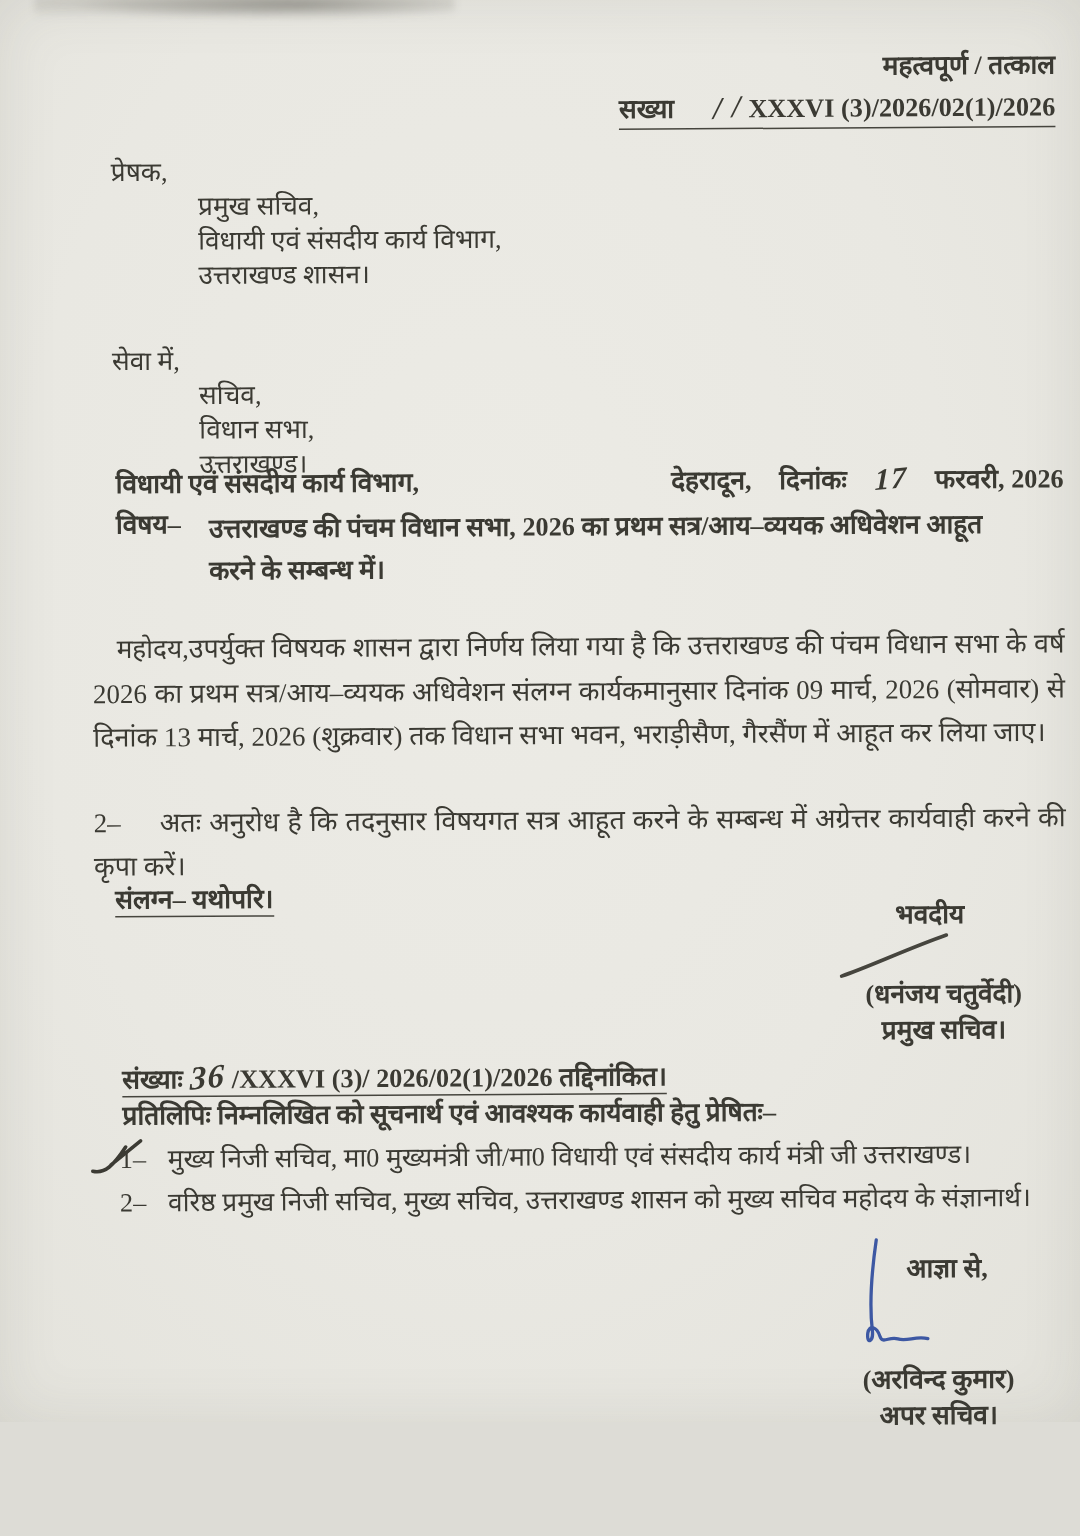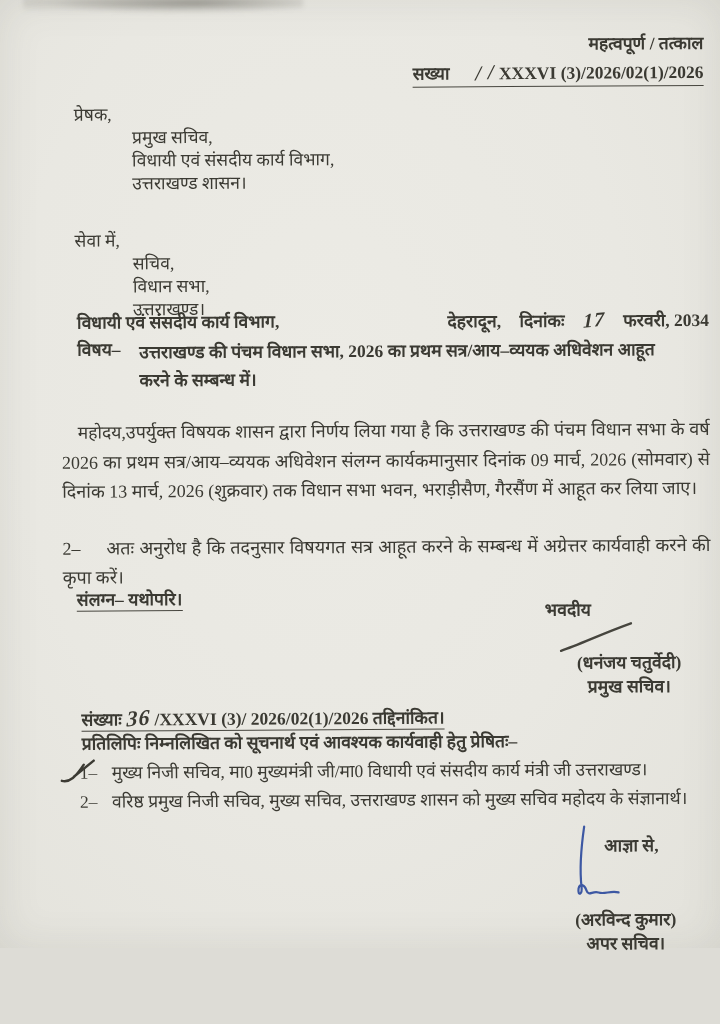--- a/index.html
+++ b/index.html
@@ -39,21 +39,21 @@
   .dateline { top:310px; left:78px; right:10px; display:flex; justify-content:space-between; }
   .dateline .place-date span { margin-left:14px; }
   .subject { top:337px; left:78px; width:612px; display:flex; }
   .subject .lbl { flex:0 0 62px; }
   .subject .txt { flex:1; line-height:28px; }
   .salutation { top:420px; left:78px; }
   .para1 { top:417px; left:62px; width:648px; font-size:18px; line-height:29.5px; text-align:justify; text-indent:64px; }
   .para2 { top:533px; left:62px; width:648px; font-size:18px; line-height:29px; text-align:justify; }
   .para2 .num { margin-right:26px; }
   .enclosure { top:587px; left:76px;text-align:center; }
-  .closing { top:600px; left:544px; }
+  .closing { top:600px; left:596px; }
   .sig1 { top:622px; left:556px; }
   .sign1 { top:652px; left:528px; width:200px; text-align:center; line-height:24px; }
   .copyref { top:705px; left:80px; }
   .copyref .hw { font-size:22px; }
   .copyhead { top:731px; left:80px; }
   .copyitems { top:757px; left:78px; width:628px; }
   .copyitem { display:flex; line-height:28px; margin-bottom:1px; }
   .copyitem .num { flex:0 0 32px; position:relative; }
   .copyitem .txt { flex:1; }
   .tickwrap { position:absolute; left:-20px; top:-4px; }
@@ -91,21 +91,21 @@
       <div class="ind">विधान सभा,</div>
       <div class="ind">उत्तराखण्ड।</div>
     </div>
 
     <div class="blk dateline bold">
       <span>विधायी एवं संसदीय कार्य विभाग,</span>
       <span class="place-date">
         <span>देहरादून,</span>
         <span>दिनांकः</span>
         <span class="hw">17</span>
-        <span>फरवरी,  2034</span>
+        <span>फरवरी,  2026</span>
       </span>
     </div>
 
     <div class="blk subject bold">
       <span class="lbl">विषय–</span>
       <span class="txt">उत्तराखण्ड की पंचम विधान सभा, 2026 का प्रथम सत्र/आय–व्ययक अधिवेशन आहूत करने के सम्बन्ध में।</span>
     </div>
 
     <div class="blk salutation">महोदय,</div>
 

